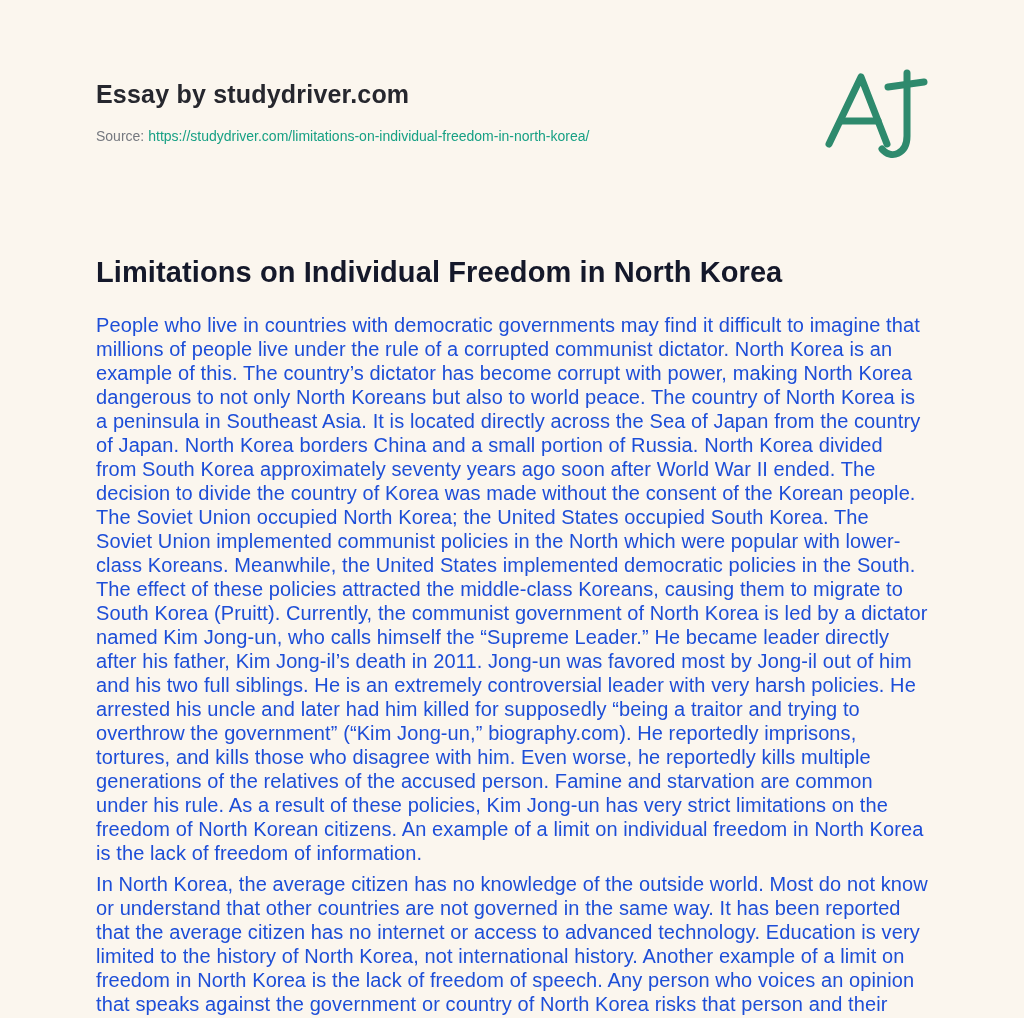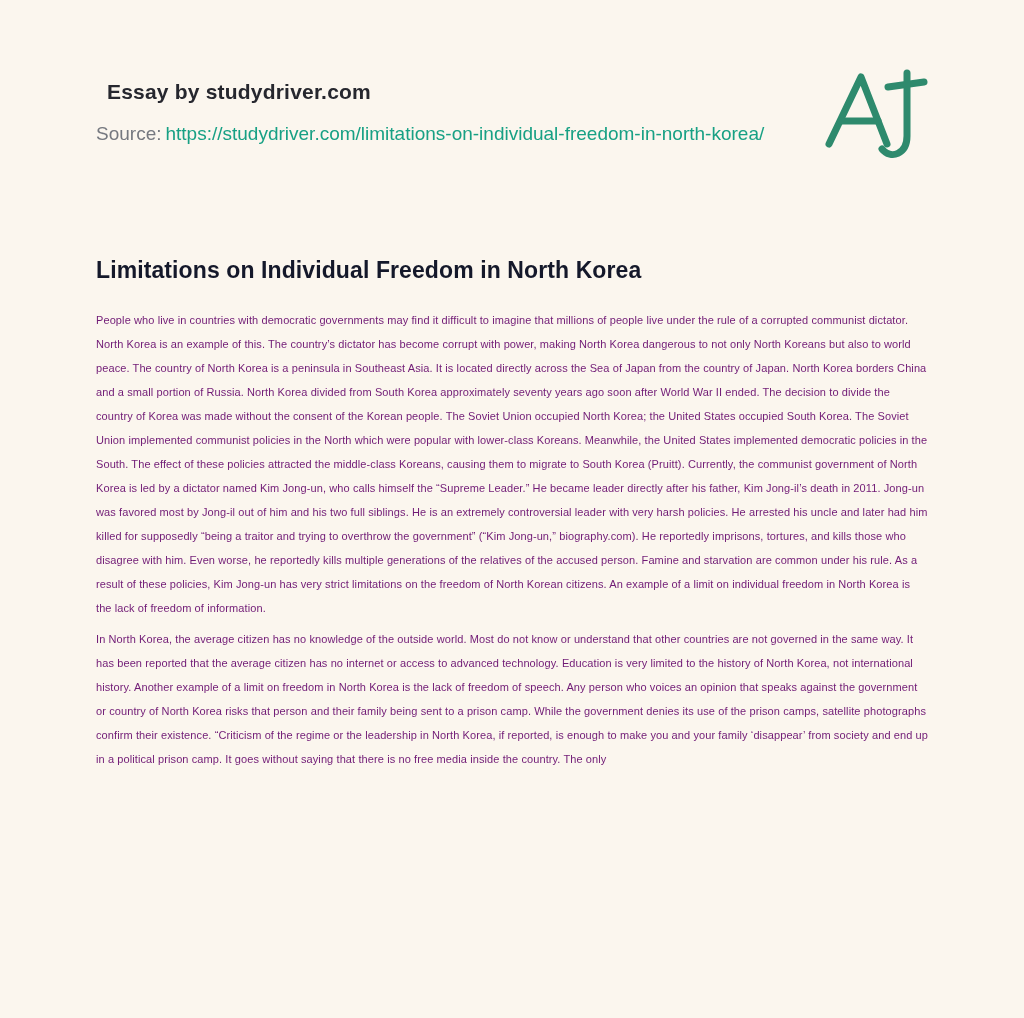--- a/index.html
+++ b/index.html
@@ -11,57 +11,56 @@
     overflow: hidden;
     -webkit-font-smoothing: antialiased;
   }
   .page {
     width: 1024px;
     height: 1018px;
     padding: 80px 96px 0 96px;
     position: relative;
   }
   .byline {
-    font-size: 21px;
+    font-size: 25px;
     font-weight: 700;
     color: #26272e;
     letter-spacing: 0.2px;
-    margin-left: 11px;
   }
   .source-line {
     margin-top: 19px;
-    font-size: 19px;
+    font-size: 14px;
     color: #75787f;
   }
   .source-url {
     color: #17a084;
     text-decoration: none;
     margin-left: 4px;
   }
   .logo {
     position: absolute;
     top: 68px;
     right: 94px;
     width: 106px;
     height: 96px;
   }
   h1.article-title {
     margin-top: 112px;
-    font-size: 23px;
+    font-size: 29px;
     font-weight: 700;
     color: #14182a;
     letter-spacing: 0.1px;
   }
   .content {
     margin-top: 24px;
   }
   .content p {
-    font-size: 11px;
+    font-size: 20px;
     line-height: 24px;
-    color: #701a75;
+    color: #1d4ed8;
     letter-spacing: 0.1px;
   }
   .content p + p {
     margin-top: 7px;
   }
 </style>
 </head>
 <body>
 
 <div class="page">

